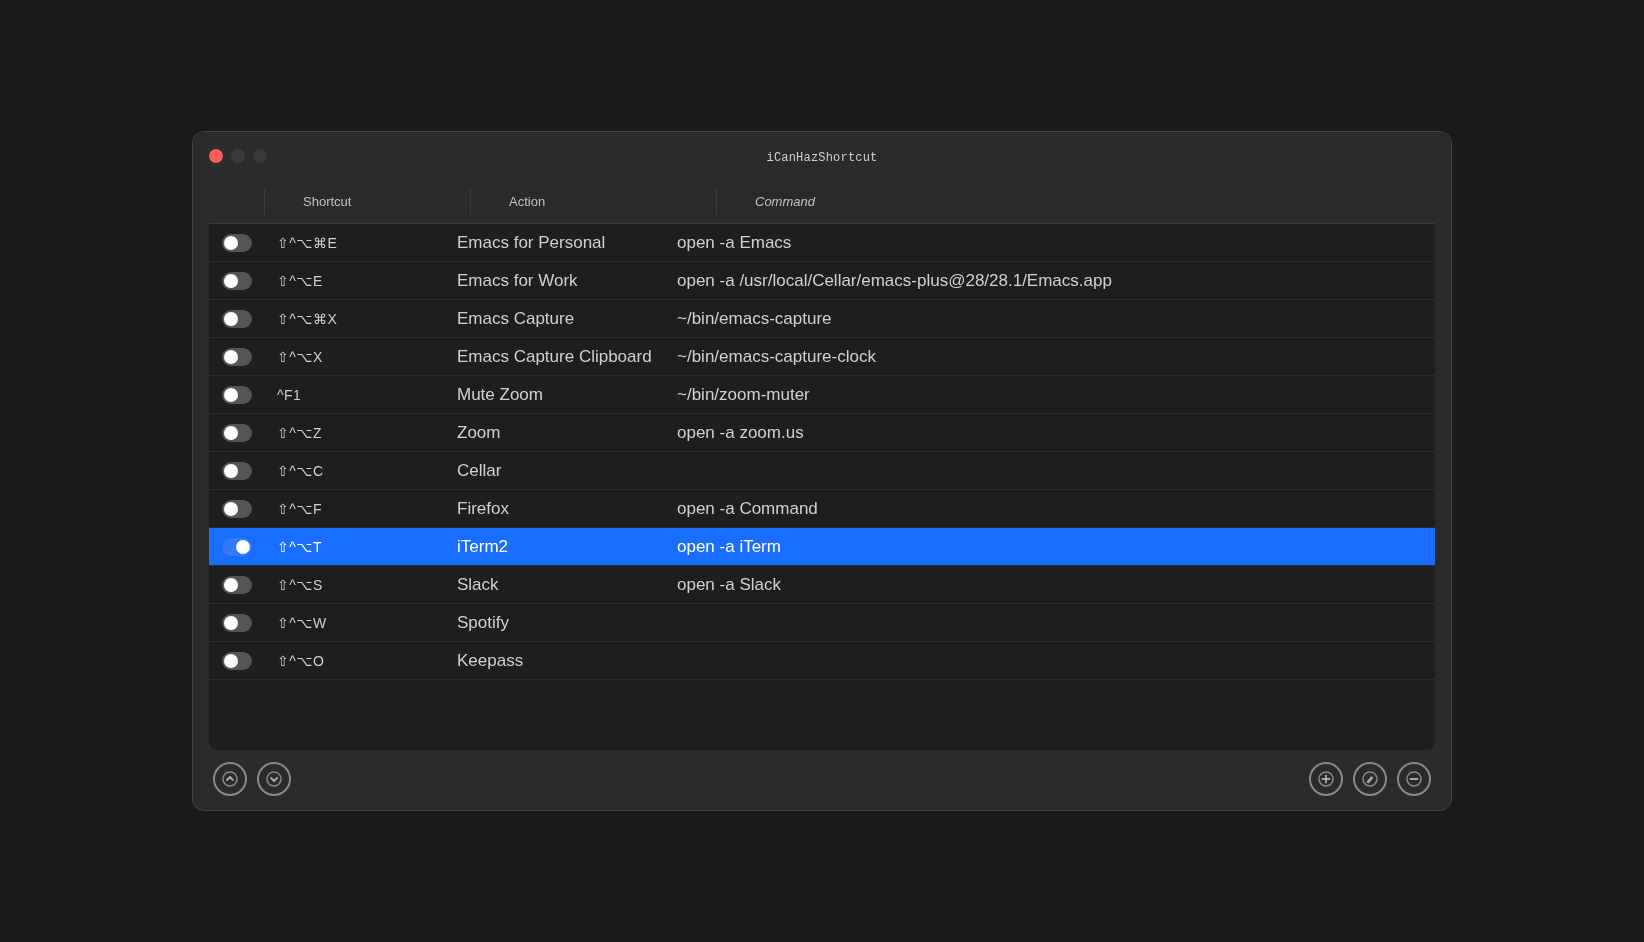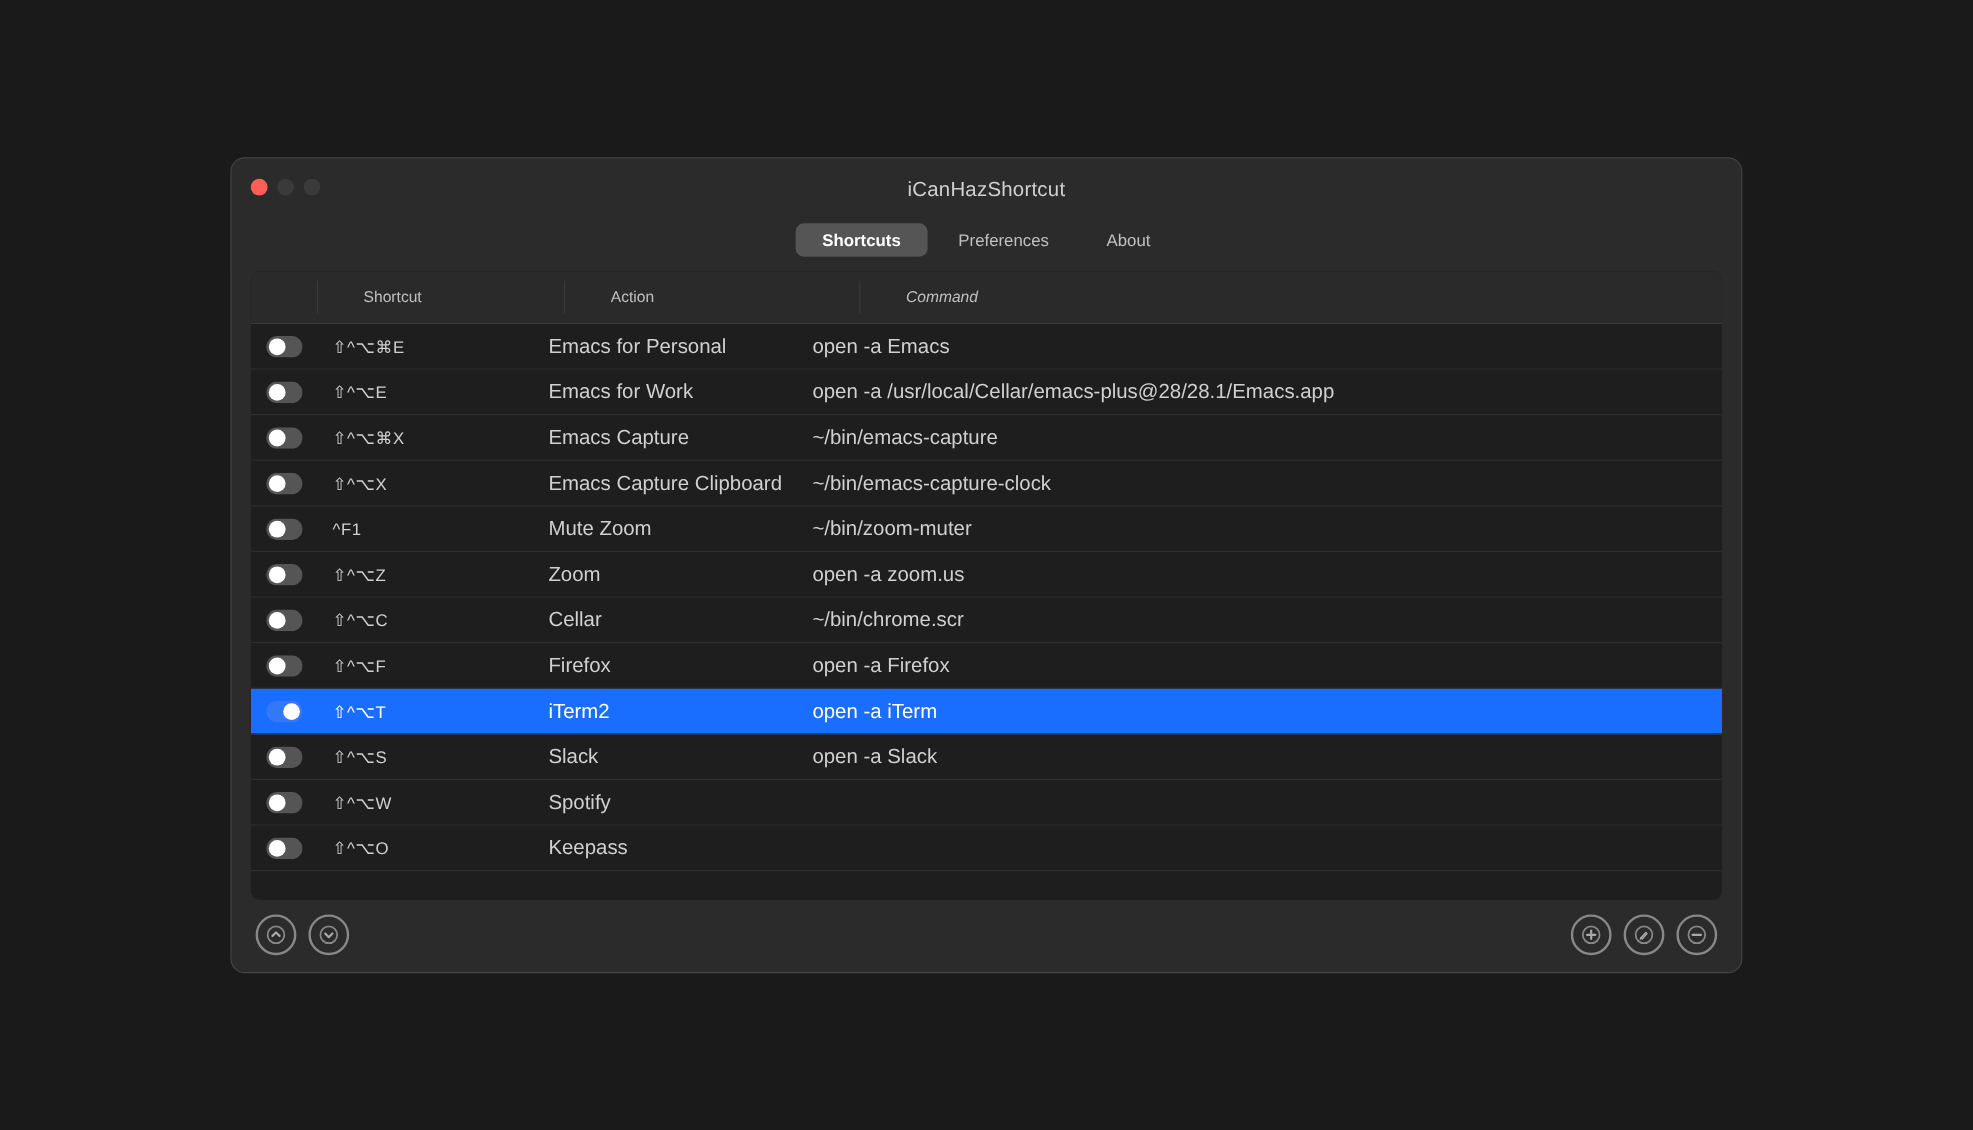--- a/index.html
+++ b/index.html
@@ -49,23 +49,24 @@
       width: 14px;
       height: 14px;
       border-radius: 50%;
     }
     .traffic-light.close { background: #ff5f57; }
     .traffic-light.minimize { background: #3a3a3a; }
     .traffic-light.maximize { background: #3a3a3a; }
 
     .window-title {
       color: #d0d0d0;
-      font-size: 17px;
+      font-size: 12px;
       font-weight: 500;
       letter-spacing: 0.2px;
+      font-family: Liberation Mono, monospace;
     }
 
     .tab-bar {
       display: flex;
       justify-content: center;
       gap: 4px;
       padding: 6px 0 12px;
       background: #2b2b2b;
     }
 
@@ -221,25 +222,20 @@
 
   <div class="titlebar">
     <div class="traffic-lights">
       <div class="traffic-light close"></div>
       <div class="traffic-light minimize"></div>
       <div class="traffic-light maximize"></div>
     </div>
     <span class="window-title">iCanHazShortcut</span>
   </div>
 
-  <div class="tab-bar">
-    <button class="tab active">Shortcuts</button>
-    <button class="tab">Preferences</button>
-    <button class="tab">About</button>
-  </div>
 
   <div class="content">
     <div class="table-container">
 
       <div class="table-header">
         <div class="th"></div>
         <div class="th">Shortcut</div>
         <div class="th">Action</div>
         <div class="th">Command</div>
       </div>
@@ -292,29 +288,28 @@
     <div class="td shortcut">⇧^⌥Z</div>
     <div class="td">Zoom</div>
     <div class="td">open -a zoom.us</div>
   </div>
           <div class="table-row">
     <div class="td toggle-wrap">
       <div class="toggle "></div>
     </div>
     <div class="td shortcut">⇧^⌥C</div>
     <div class="td">Cellar</div>
-    <div class="td">~/bin/chrome.scr</div>
   </div>
           <div class="table-row">
     <div class="td toggle-wrap">
       <div class="toggle "></div>
     </div>
     <div class="td shortcut">⇧^⌥F</div>
     <div class="td">Firefox</div>
-    <div class="td">open -a Firefox</div>
+    <div class="td">open -a Command</div>
   </div>
           <div class="table-row selected">
     <div class="td toggle-wrap">
       <div class="toggle on"></div>
     </div>
     <div class="td shortcut">⇧^⌥T</div>
     <div class="td">iTerm2</div>
     <div class="td">open -a iTerm</div>
   </div>
           <div class="table-row">

